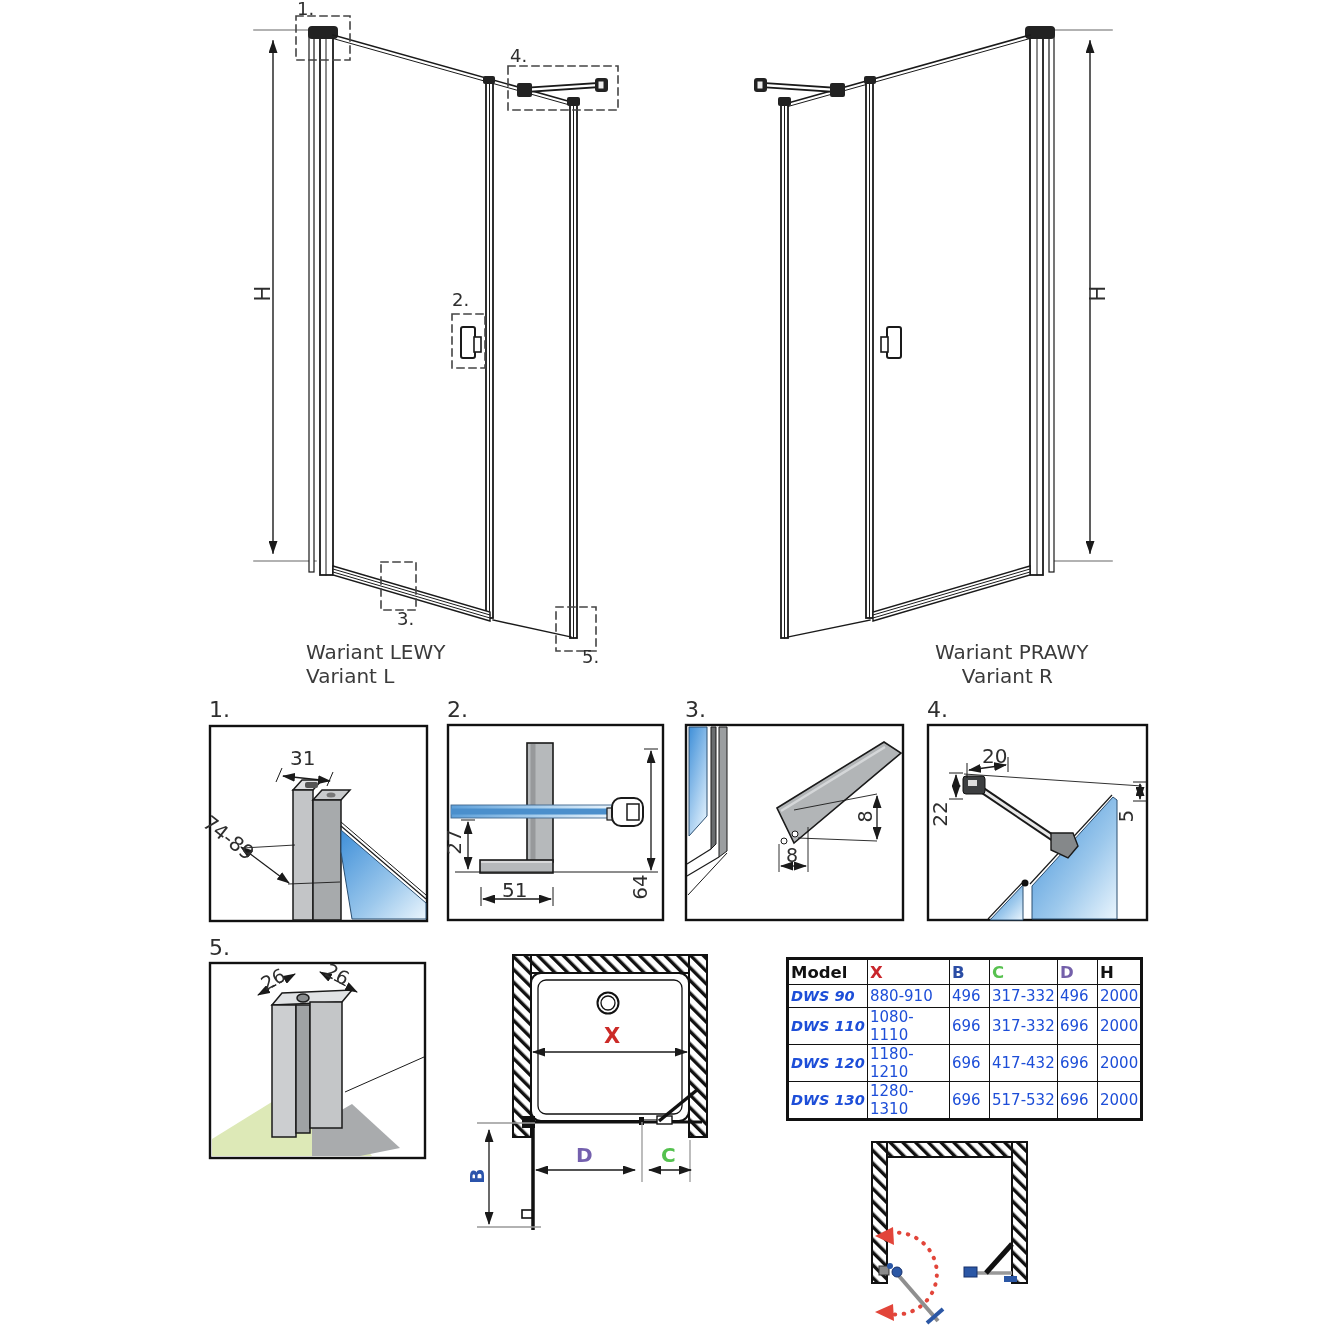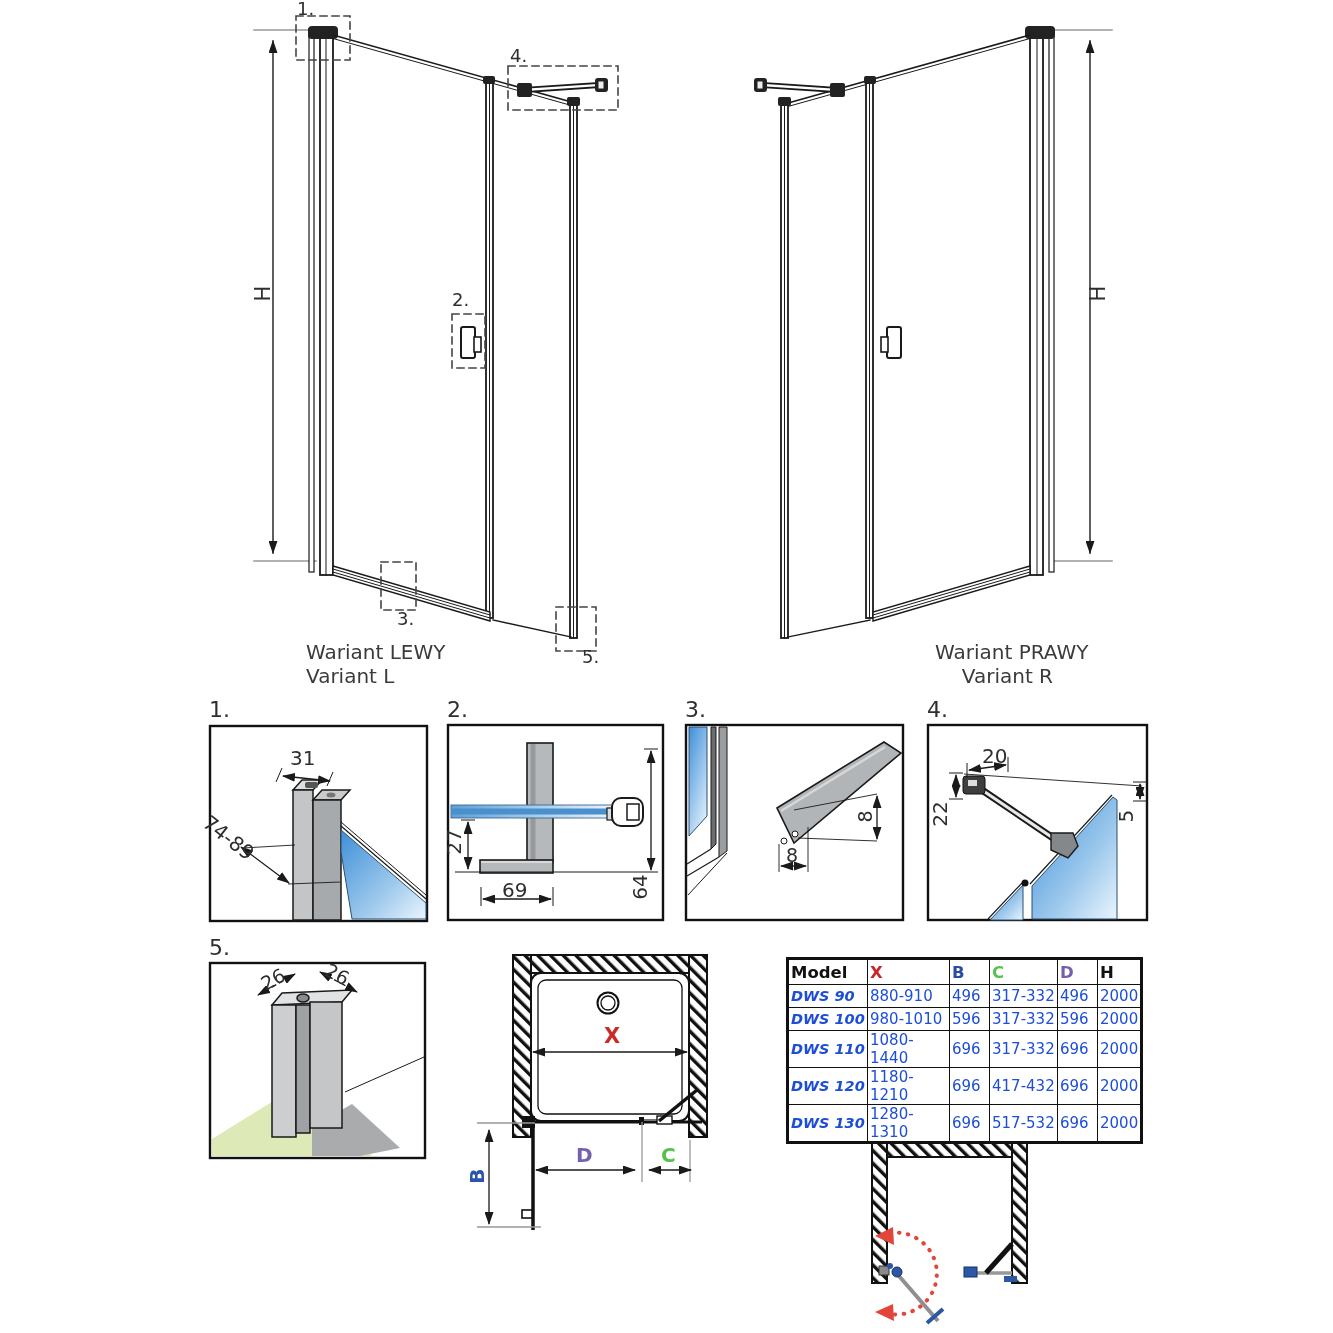--- a/index.html
+++ b/index.html
@@ -304,21 +304,21 @@
 <div class="lbl fs22" style="left:209px;top:699px;">1.</div>
 <div class="lbl fs22" style="left:447px;top:699px;">2.</div>
 <div class="lbl fs22" style="left:685px;top:699px;">3.</div>
 <div class="lbl fs22" style="left:927px;top:699px;">4.</div>
 <div class="lbl fs22" style="left:209px;top:937px;">5.</div>
 
 <div class="lbl" style="left:290px;top:748px;">31</div>
 <div class="lbl" style="left:212px;top:812px;transform:rotate(38deg);transform-origin:left top;">74-89</div>
 
 <div class="lbl ctr" style="left:431px;top:832px;transform:rotate(-90deg);">27</div>
-<div class="lbl" style="left:502px;top:880px;">69</div>
+<div class="lbl" style="left:502px;top:880px;">51</div>
 <div class="lbl ctr" style="left:617px;top:877px;transform:rotate(-90deg);">64</div>
 
 <div class="lbl fs19" style="left:786px;top:846px;">8</div>
 <div class="lbl fs19 ctr" style="left:842px;top:807px;transform:rotate(-90deg);">8</div>
 
 <div class="lbl" style="left:982px;top:746px;">20</div>
 <div class="lbl ctr" style="left:917px;top:804px;transform:rotate(-90deg);">22</div>
 <div class="lbl ctr" style="left:1103px;top:806px;transform:rotate(-90deg);">5</div>
 
 <div class="lbl fs19" style="left:261px;top:970px;transform:rotate(-28deg);">26</div>
@@ -351,30 +351,22 @@
   <tbody>
     <tr>
       <td class="model">DWS 90</td>
       <td>880-910</td>
       <td>496</td>
       <td>317-332</td>
       <td>496</td>
       <td>2000</td>
     </tr>
     <tr>
-      <td class="model">DWS 100</td>
-      <td>980-1010</td>
-      <td>596</td>
-      <td>317-332</td>
-      <td>596</td>
-      <td>2000</td>
-    </tr>
-    <tr>
       <td class="model">DWS 110</td>
-      <td>1080-1440</td>
+      <td>1080-1110</td>
       <td>696</td>
       <td>317-332</td>
       <td>696</td>
       <td>2000</td>
     </tr>
     <tr>
       <td class="model">DWS 120</td>
       <td>1180-1210</td>
       <td>696</td>
       <td>417-432</td>

